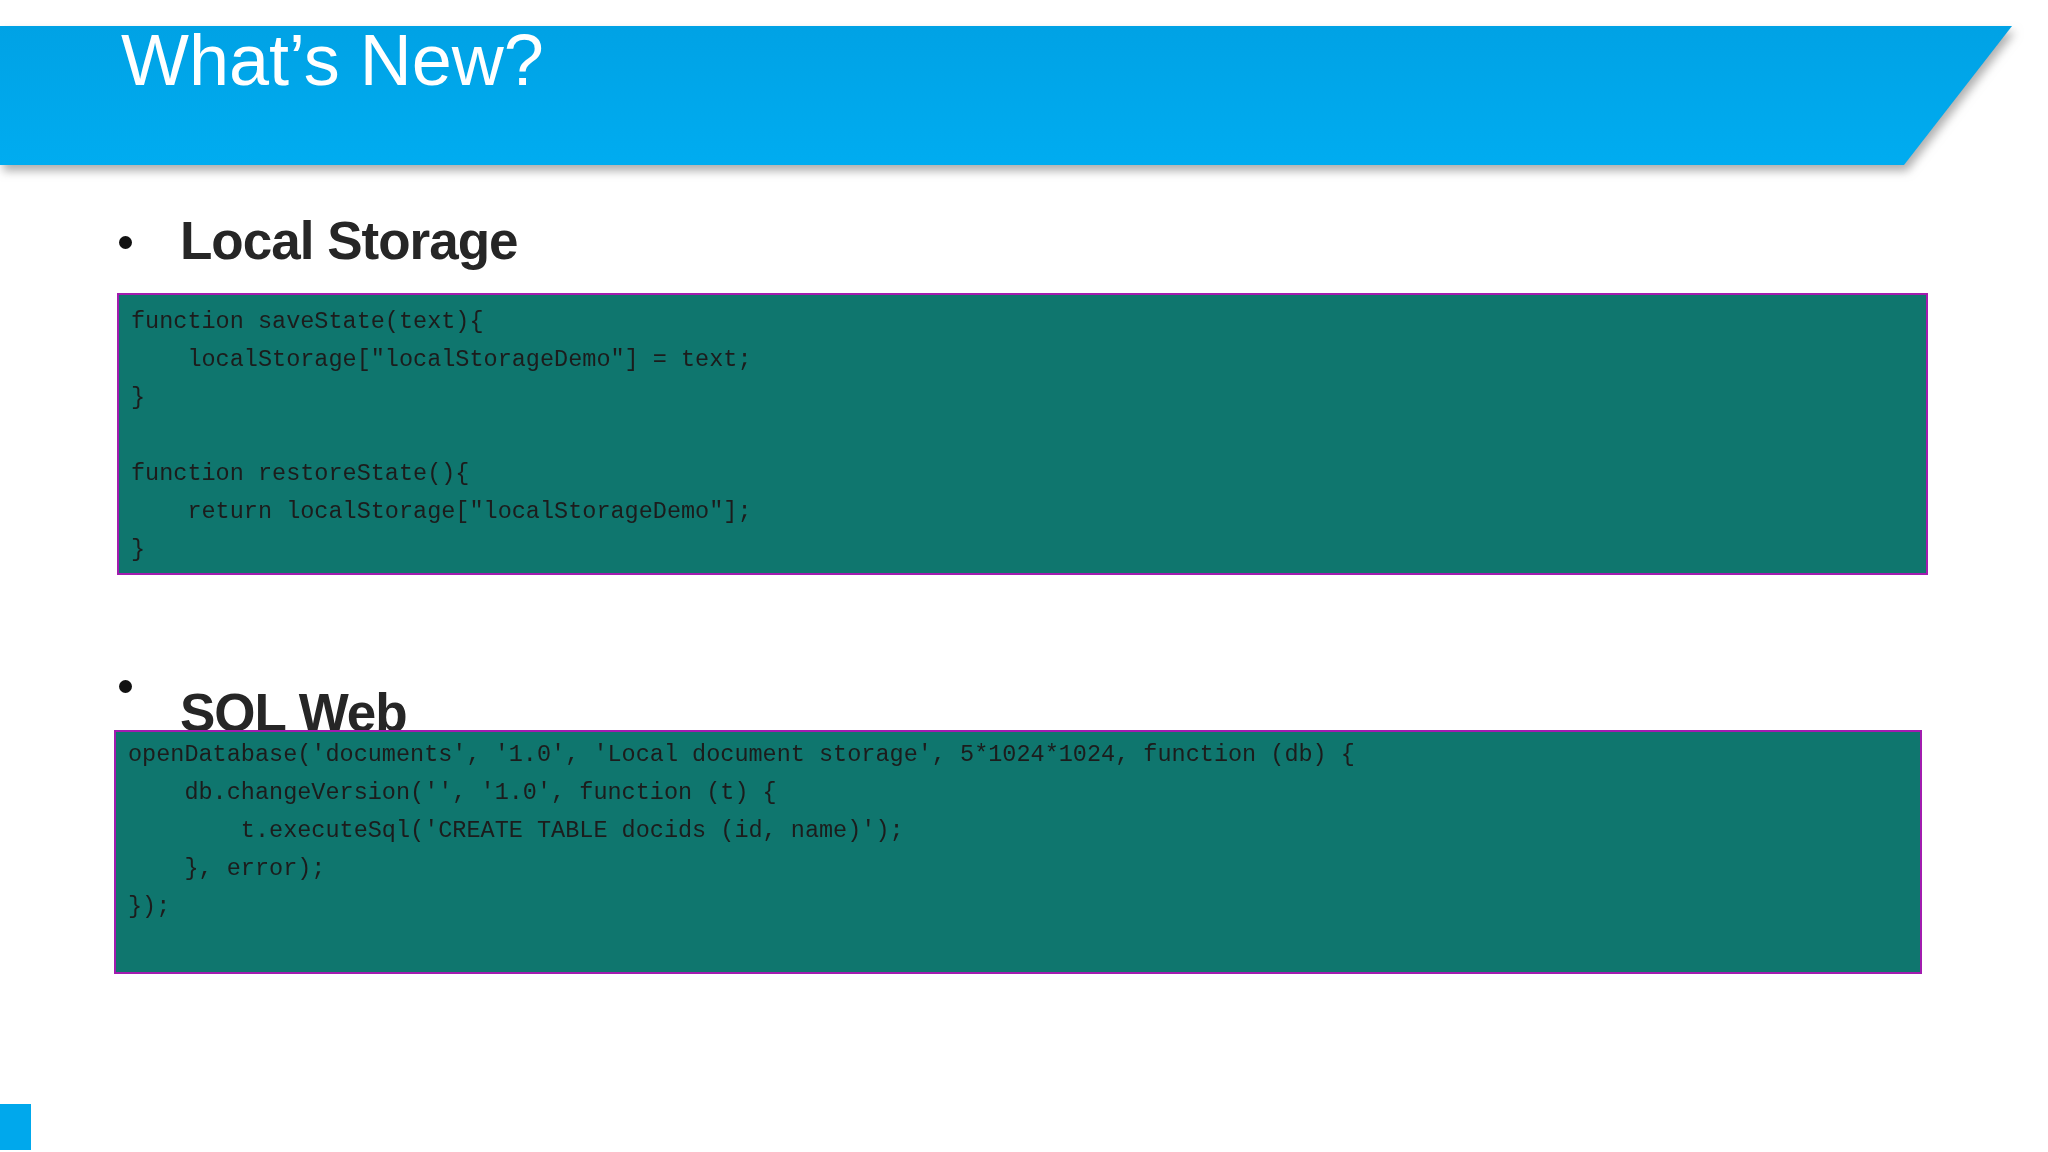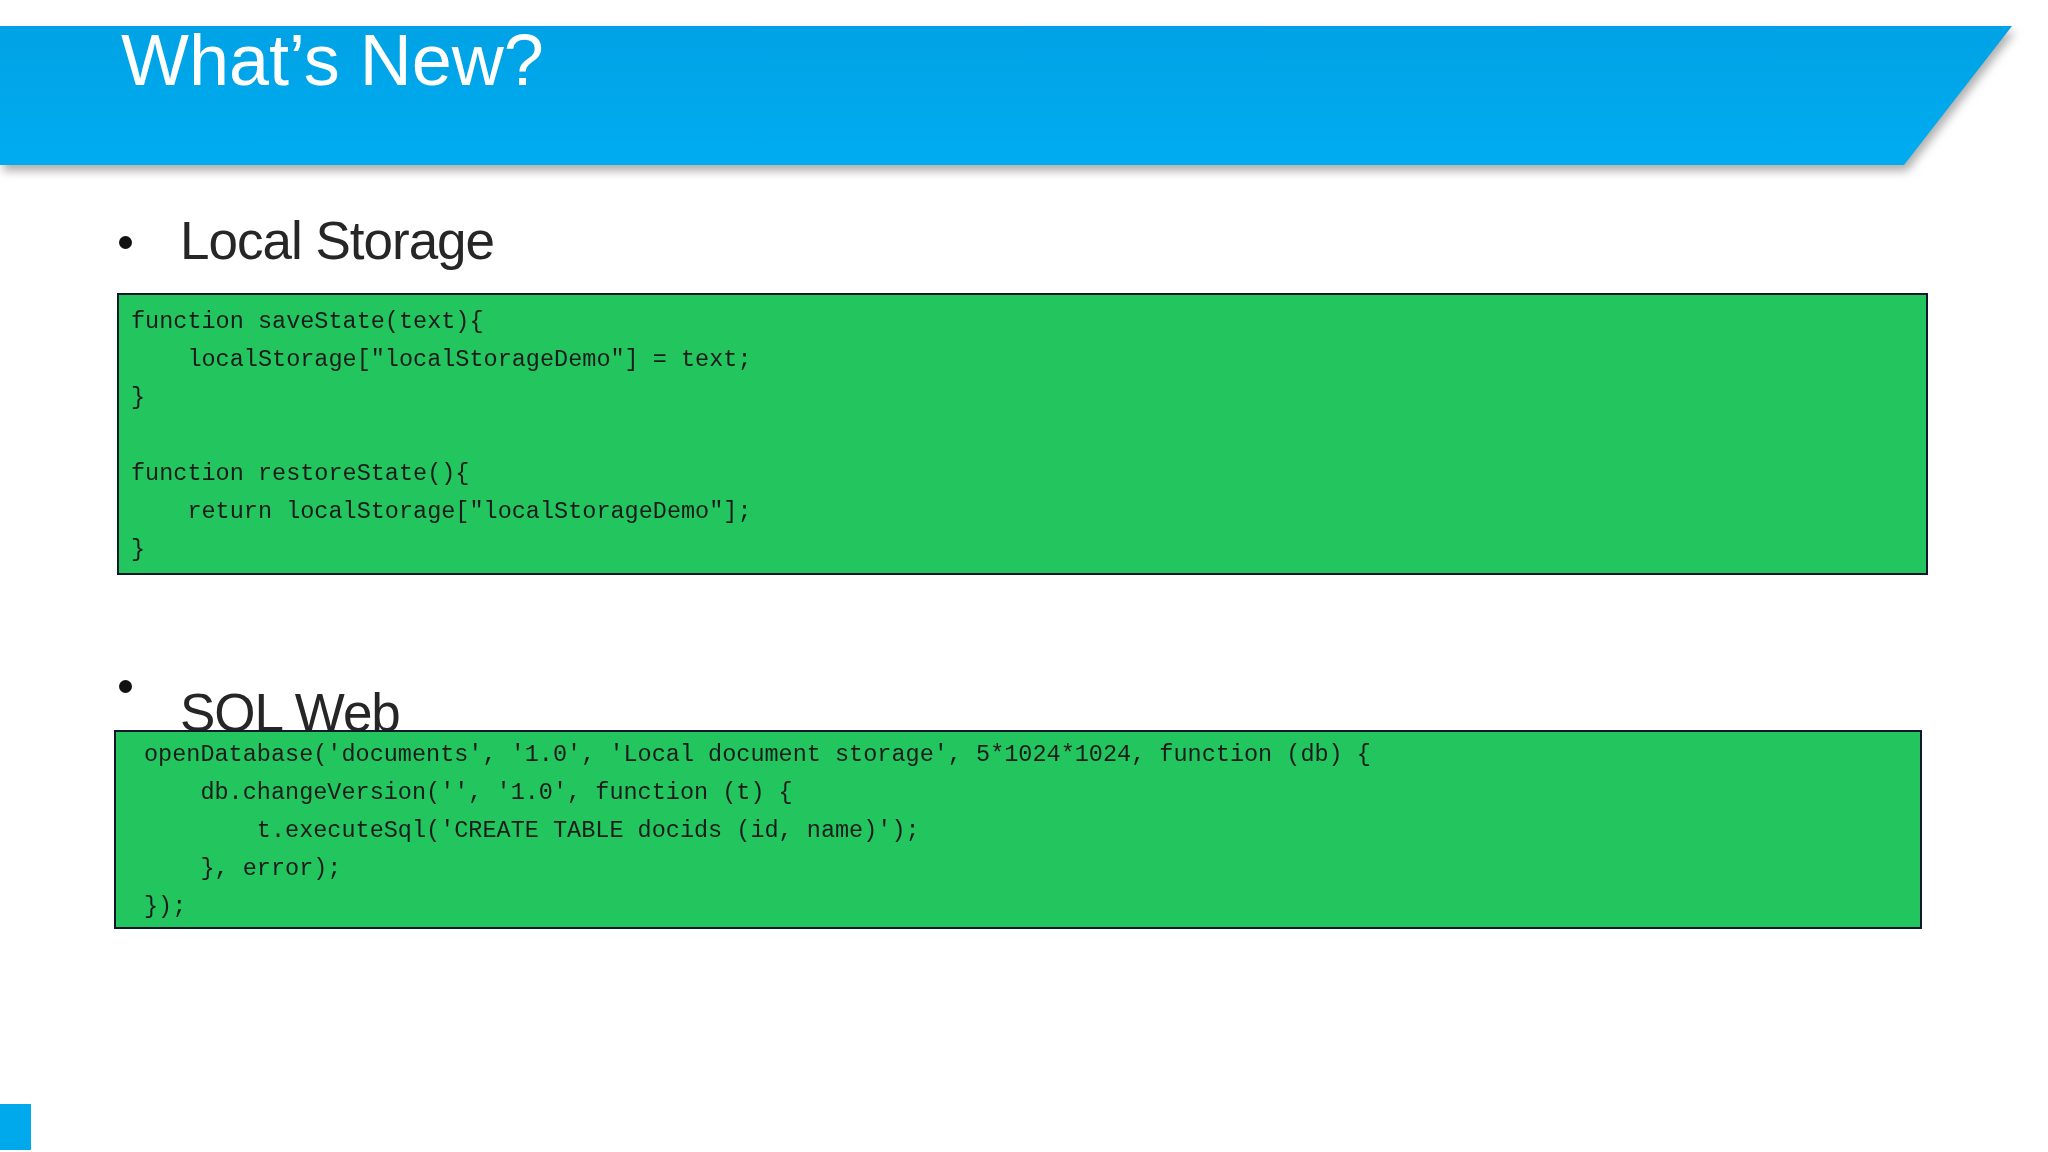--- a/index.html
+++ b/index.html
@@ -23,34 +23,34 @@
     font-size:72px;line-height:1;font-weight:200;
     color:#ffffff;letter-spacing:0px;white-space:nowrap;
   }
   
   .bullet-dot{
     position:absolute;width:13px;height:13px;border-radius:50%;
     background:#111111;
   }
   .bullet-label{
     position:absolute;margin:0;
-    font-size:53px;line-height:1;font-weight:400;
+    font-size:53px;line-height:1;font-weight:700;
     color:#262626;letter-spacing:-1px;white-space:nowrap;
   }
   #dot1{left:119px;top:236px;}
   #label1{left:180px;top:214px;}
   #dot2{left:119px;top:680px;}
   #label2{left:180px;top:686px;}
   
   .code-box{
     position:absolute;box-sizing:border-box;
-    border:2px solid #0f172a;background:#22c55e;
+    border:2px solid #a21caf;background:#0f766e;
   }
   #code-box-1{left:117px;top:293px;width:1811px;height:282px;}
-  #code-box-2{left:114px;top:730px;width:1808px;height:199px;padding-left:16px;}
+  #code-box-2{left:114px;top:730px;width:1808px;height:244px;}
   .code-box pre{
     margin:0;
     font-family:"Liberation Mono","DejaVu Sans Mono",monospace;
     font-size:23.5px;line-height:38px;color:#1c1c1c;
     white-space:pre;overflow:hidden;
   }
   #code-box-1 pre{padding:8px 0 0 12px;}
   #code-box-2 pre{padding:4px 0 0 12px;}
   
   .accent-square{

